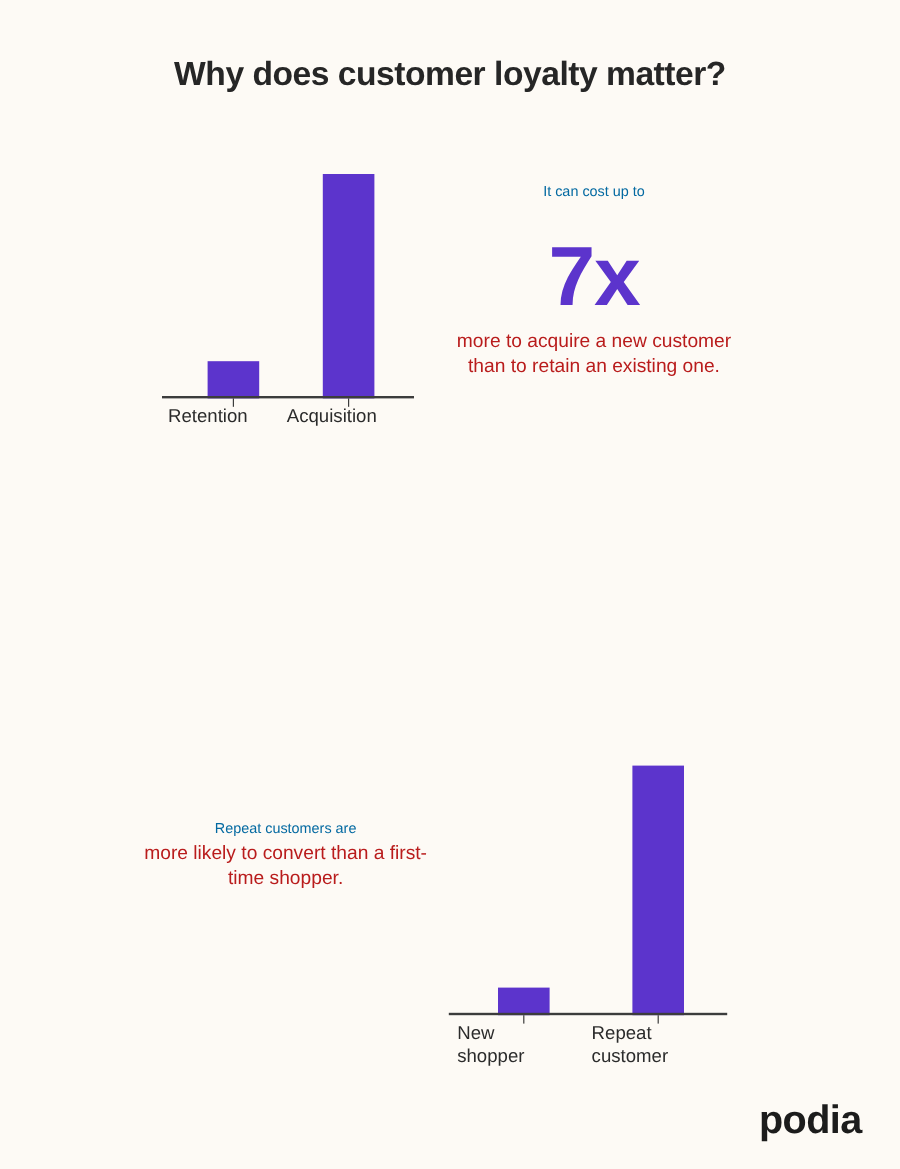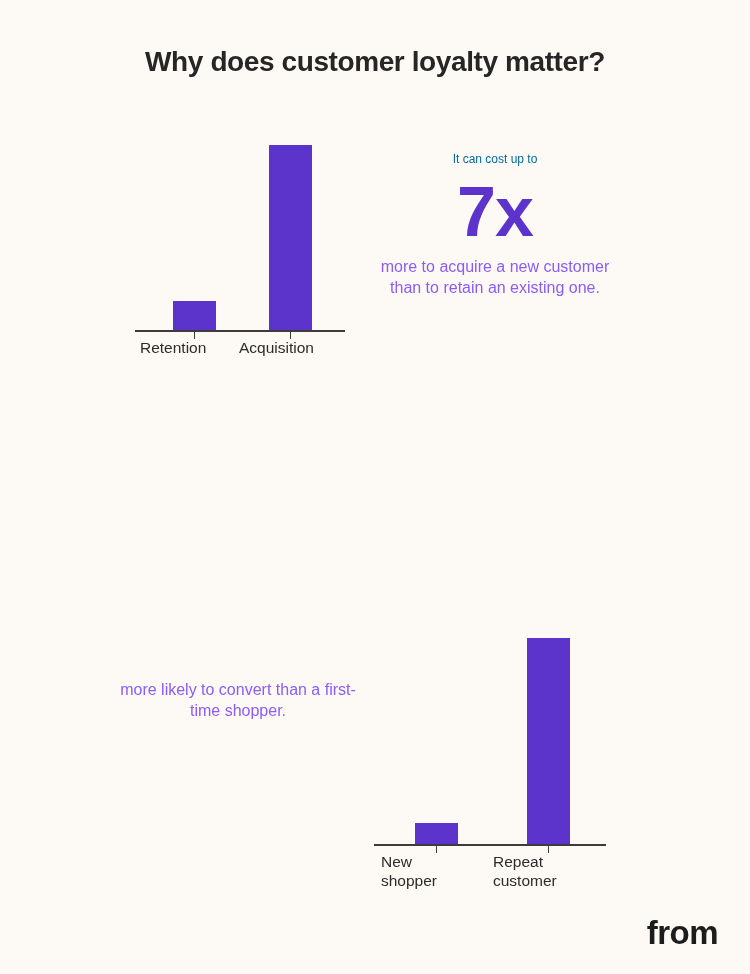--- a/index.html
+++ b/index.html
@@ -95,28 +95,28 @@
   .stat-big {
     font-size: 70px;
     font-weight: bold;
     line-height: 80px;
     color: #5c34cc;
     letter-spacing: -1px;
   }
   .stat-bottom {
     font-size: 16px;
     line-height: 21px;
-    color: #8b5cf6;
+    color: #b91c1c;
   }
   #stat-cost {
     left: 375px;
     top: 148px;
     width: 240px;
   }
-  #stat-cost .stat-big { margin-top: 2px; }
+  #stat-cost .stat-big { margin-top: 20px; }
   #stat-cost .stat-bottom { margin-top: 4px; }
 
   
   #donut-wrap {
     position: absolute;
     left: 248px;
     top: 378px;
     width: 260px;
     height: 260px;
   }
@@ -199,34 +199,35 @@
   </div>
 
   <div class="statblock" id="stat-cost">
     <div class="stat-top">It can cost up to</div>
     <div class="stat-big">7x</div>
     <div class="stat-bottom">more to acquire a new customer than to retain an existing one.</div>
   </div>
 
 
   <div class="statblock" id="stat-convert">
+    <div class="stat-top">Repeat customers are</div>
     <div class="stat-bottom">more likely to convert than a first-time shopper.</div>
   </div>
 
   <div class="barchart" id="chart-convert">
     <div class="bar" id="bar-new" style="height: 23.1522px;"></div>
     <div class="bar" id="bar-repeat" style="height: 208.37px;"></div>
     <div class="axis-line"></div>
     <div class="tick" id="tick-new"></div>
     <div class="tick" id="tick-repeat"></div>
     <div class="bar-label" id="label-repeat">
         <div>Repeat</div>
         <div>customer</div>
       </div>
     <div class="bar-label" id="label-new">
         <div>New</div>
         <div>shopper</div>
       </div>
   </div>
 
-  <div id="logo">from</div>
+  <div id="logo">podia</div>
 
 </div>
 
 </body></html>

